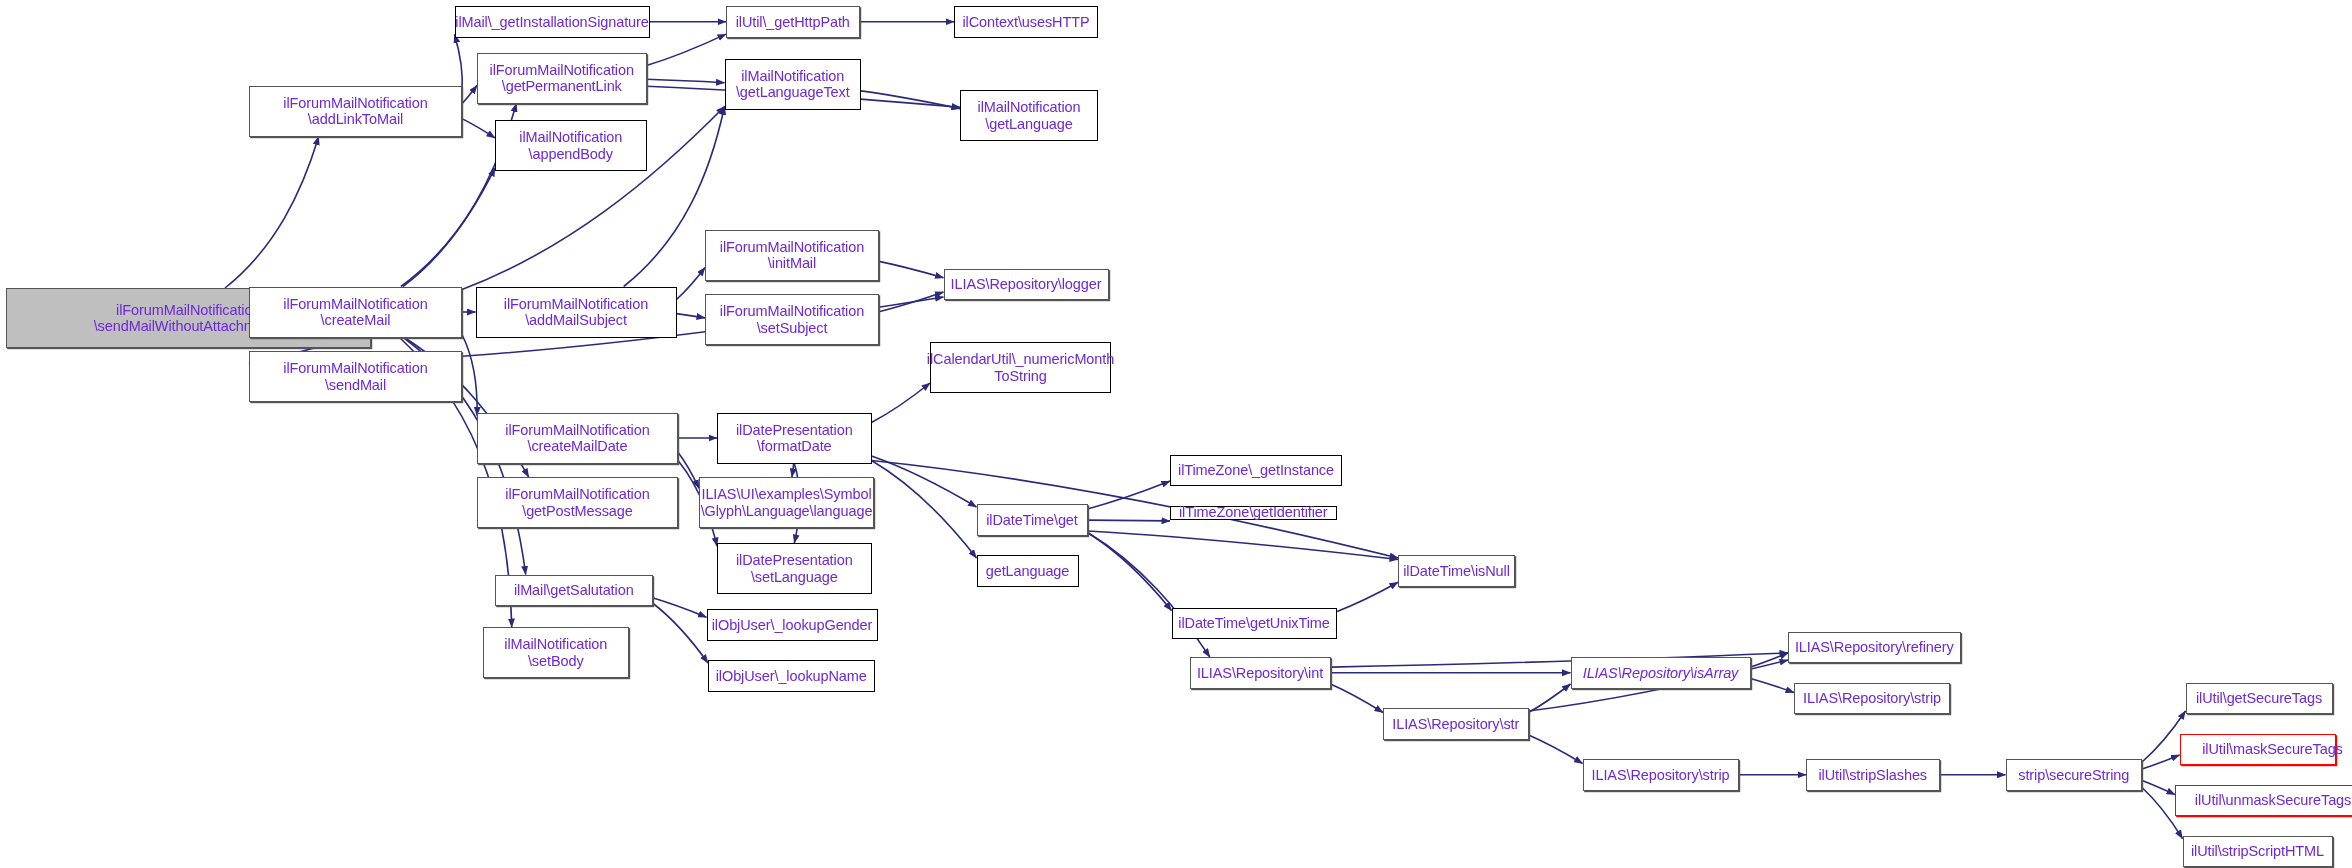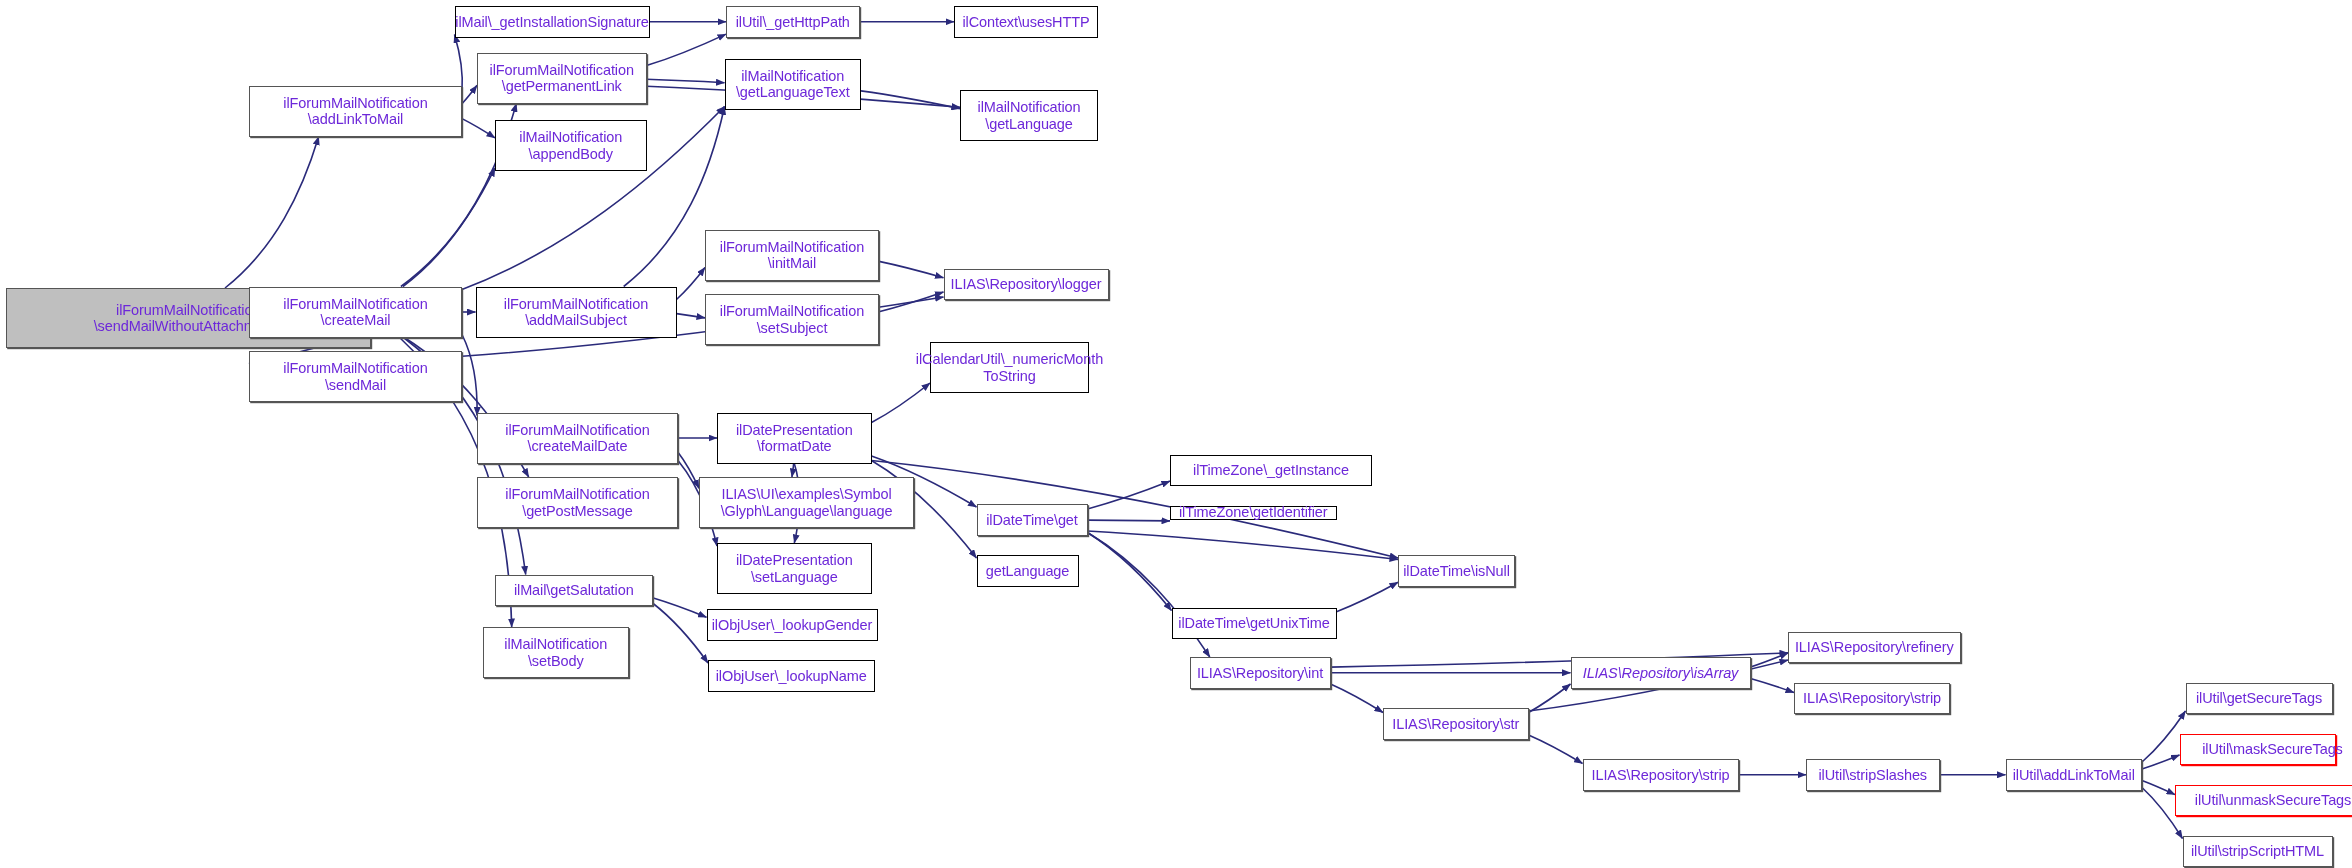--- a/index.html
+++ b/index.html
@@ -145,49 +145,49 @@
       <div class="node " style="left: 954px; top: 6px; width: 144px; height: 31.5px;"><span class="lbl">ilContext\usesHTTP</span></div>
       <div class="node " style="left: 960px; top: 90px; width: 138px; height: 51px;"><span class="lbl">ilMailNotification
 \getLanguage</span></div>
       <div class="node " style="left: 475.5px; top: 286.5px; width: 201px; height: 51px;"><span class="lbl">ilForumMailNotification
 \addMailSubject</span></div>
       <div class="node thick" style="left: 705px; top: 229.5px; width: 174px; height: 51px;"><span class="lbl">ilForumMailNotification
 \initMail</span></div>
       <div class="node thick" style="left: 705px; top: 294px; width: 174px; height: 51px;"><span class="lbl">ilForumMailNotification
 \setSubject</span></div>
       <div class="node thick" style="left: 943.5px; top: 268.5px; width: 165px; height: 31.5px;"><span class="lbl">ILIAS\Repository\logger</span></div>
-      <div class="node " style="left: 930px; top: 342px; width: 159px; height: 51px;"><span class="lbl">ilCalendarUtil\_numericMonth
+      <div class="node " style="left: 930px; top: 342px; width: 181px; height: 51px;"><span class="lbl">ilCalendarUtil\_numericMonth
 ToString</span></div>
       <div class="node thick" style="left: 477px; top: 412.5px; width: 201px; height: 51px;"><span class="lbl">ilForumMailNotification
 \createMailDate</span></div>
       <div class="node " style="left: 717px; top: 412.5px; width: 154.5px; height: 51px;"><span class="lbl">ilDatePresentation
 \formatDate</span></div>
       <div class="node thick" style="left: 477px; top: 477px; width: 201px; height: 51px;"><span class="lbl">ilForumMailNotification
 \getPostMessage</span></div>
-      <div class="node thick" style="left: 699px; top: 477px; width: 215px; height: 51px;"><span class="lbl">ILIAS\UI\examples\Symbol
+      <div class="node thick" style="left: 699px; top: 477px; width: 175px; height: 51px;"><span class="lbl">ILIAS\UI\examples\Symbol
 \Glyph\Language\language</span></div>
       <div class="node " style="left: 717px; top: 543px; width: 154.5px; height: 51px;"><span class="lbl">ilDatePresentation
 \setLanguage</span></div>
       <div class="node thick" style="left: 495px; top: 574.5px; width: 157.5px; height: 31.5px;"><span class="lbl">ilMail\getSalutation</span></div>
       <div class="node thick" style="left: 483px; top: 627px; width: 145.5px; height: 51px;"><span class="lbl">ilMailNotification
 \setBody</span></div>
       <div class="node " style="left: 706.5px; top: 609px; width: 171px; height: 31.5px;"><span class="lbl">ilObjUser\_lookupGender</span></div>
       <div class="node " style="left: 708px; top: 660px; width: 166.5px; height: 31.5px;"><span class="lbl">ilObjUser\_lookupName</span></div>
       <div class="node thick" style="left: 976.5px; top: 504px; width: 111px; height: 31.5px;"><span class="lbl">ilDateTime\get</span></div>
       <div class="node " style="left: 976.5px; top: 555px; width: 102px; height: 31.5px;"><span class="lbl">getLanguage</span></div>
-      <div class="node " style="left: 1170px; top: 454.5px; width: 202px; height: 31.5px; align-items: center;"><span class="lbl">ilTimeZone\_getInstance</span></div>
+      <div class="node " style="left: 1170px; top: 454.5px; width: 172px; height: 31.5px; align-items: center;"><span class="lbl">ilTimeZone\_getInstance</span></div>
       <div class="node " style="left: 1170px; top: 505.5px; width: 166.5px; height: 14px;"><span class="lbl">ilTimeZone\getIdentifier</span></div>
       <div class="node " style="left: 1171.5px; top: 607.5px; width: 165px; height: 31.5px;"><span class="lbl">ilDateTime\getUnixTime</span></div>
       <div class="node thick" style="left: 1398px; top: 555px; width: 117px; height: 31.5px;"><span class="lbl">ilDateTime\isNull</span></div>
       <div class="node thick" style="left: 1189.5px; top: 657px; width: 141px; height: 31.5px;"><span class="lbl">ILIAS\Repository\int</span></div>
       <div class="node thick" style="left: 1383px; top: 708px; width: 145.5px; height: 31.5px;"><span class="lbl">ILIAS\Repository\str</span></div>
       <div class="node thick" style="left: 1570.5px; top: 657px; width: 180px; height: 31.5px; font-style: italic;"><span class="lbl">ILIAS\Repository\isArray</span></div>
       <div class="node thick" style="left: 1788px; top: 631.5px; width: 172.5px; height: 31.5px;"><span class="lbl">ILIAS\Repository\refinery</span></div>
       <div class="node thick" style="left: 1794px; top: 682.5px; width: 156px; height: 31.5px;"><span class="lbl">ILIAS\Repository\strip</span></div>
       <div class="node thick" style="left: 1582.5px; top: 759px; width: 156px; height: 31.5px;"><span class="lbl">ILIAS\Repository\strip</span></div>
       <div class="node thick" style="left: 1806px; top: 759px; width: 133.5px; height: 31.5px;"><span class="lbl">ilUtil\stripSlashes</span></div>
-      <div class="node thick" style="left: 2005.5px; top: 759px; width: 136.5px; height: 31.5px;"><span class="lbl">ilUtil\addLinkToMail</span></div>
+      <div class="node thick" style="left: 2005.5px; top: 759px; width: 136.5px; height: 31.5px;"><span class="lbl">strip\secureString</span></div>
       <div class="node thick" style="left: 2185.5px; top: 682.5px; width: 147px; height: 31.5px;"><span class="lbl">ilUtil\getSecureTags</span></div>
       <div class="node danger" style="left: 2179.5px; top: 733.5px; width: 156px; height: 31.5px; padding-left: 30px;"><span class="lbl">ilUtil\maskSecureTags</span></div>
       <div class="node danger" style="left: 2175px; top: 784.5px; width: 196px; height: 31.5px;"><span class="lbl">ilUtil\unmaskSecureTags</span></div>
       <div class="node thick" style="left: 2182.5px; top: 835.5px; width: 150px; height: 31.5px;"><span class="lbl">ilUtil\stripScriptHTML</span></div>
     </div>
 </div>
 
 </body></html>

